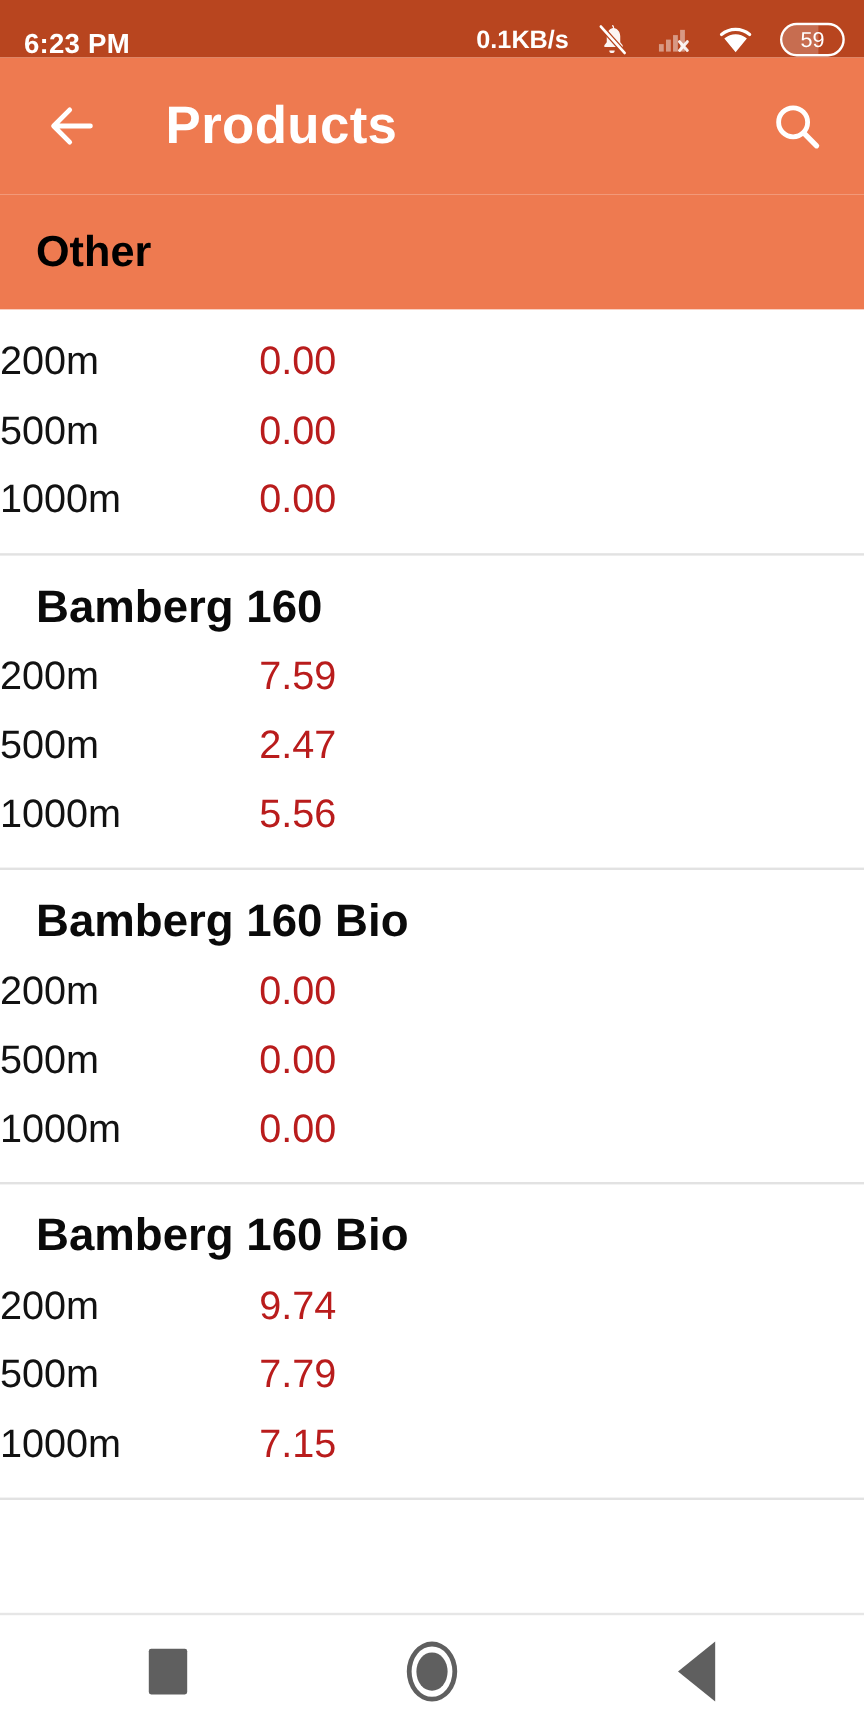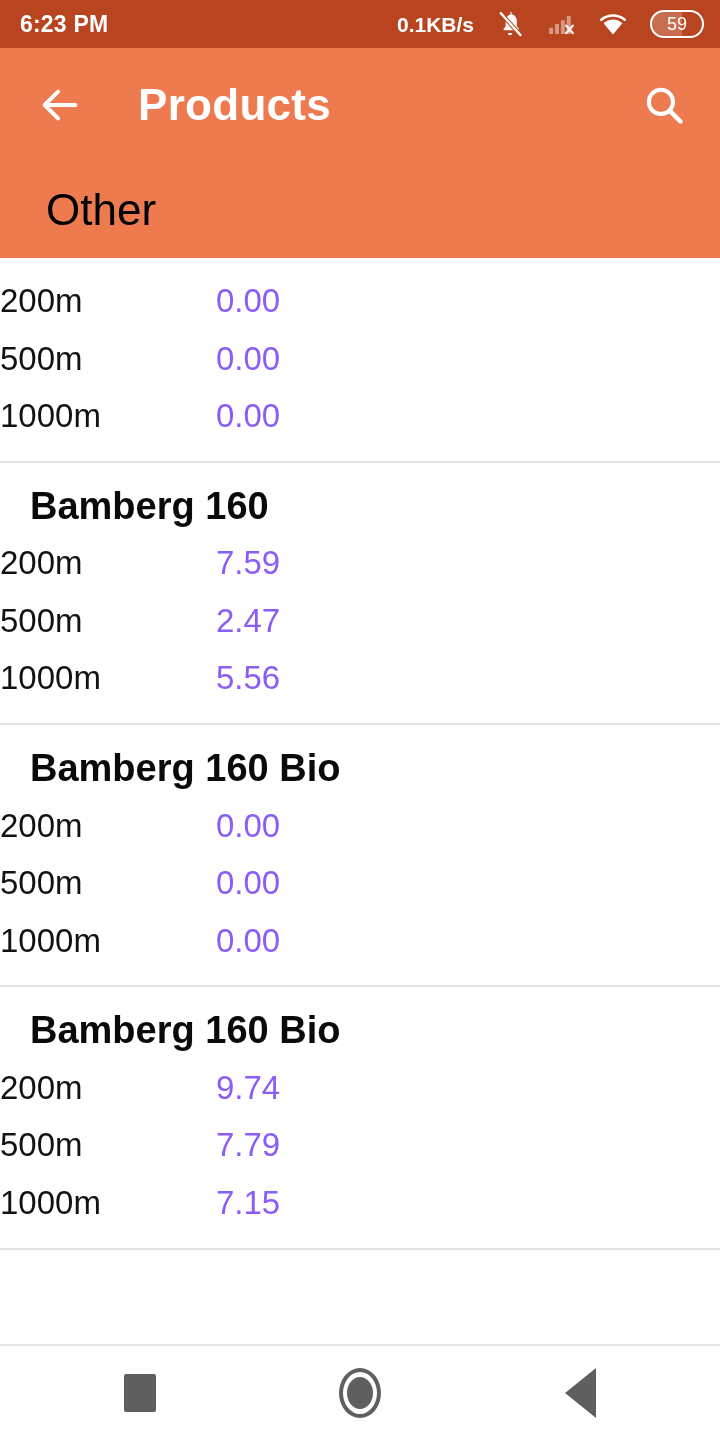--- a/index.html
+++ b/index.html
@@ -8,21 +8,21 @@
     background:#ffffff;
     font-family:"Liberation Sans", sans-serif;
     overflow:hidden;
   }
   .phone { position:relative; width:720px; height:1440px; display:flex; flex-direction:column; background:#ffffff; }
 
   
   .statusbar {
     height:48px; flex:0 0 48px;
     background:#b8451f;
-    display:flex; align-items:center;
+    display:flex; align-items:flex-end;
     padding:0 16px 0 20px;
     color:#ffffff;
   }
   .status-time { font-size:23px; font-weight:bold; letter-spacing:.2px; line-height:1; }
   .status-right { margin-left:auto; display:flex; align-items:center; gap:21px; }
   .net-speed { font-size:21px; font-weight:bold; line-height:1; }
   .sicon { display:block; }
 
   .battery {
     position:relative; width:54px; height:28px;
@@ -54,35 +54,35 @@
   }
   .appbar-spacer { flex:1 1 auto; }
 
   
   .category-band {
     flex:0 0 96px; height:96px;
     background:#ee7a50;
     display:flex; align-items:center;
     padding:0 30px;
   }
-  .category-title { font-size:44px; font-weight:normal; color:#000000; line-height:1;margin-left:16px; }
+  .category-title { font-size:36px; font-weight:bold; color:#000000; line-height:1; }
 
   
   .list { flex:1 1 auto; background:#ffffff; overflow:hidden; }
   .group { border-bottom:2px solid #e2e2e2; padding:14px 0 16px 0; }
   .group-title {
     font-size:38px; font-weight:bold; color:#0a0a0a;
     padding:6px 0 4px 30px; line-height:1.25;
   }
   .row { display:flex; align-items:baseline; padding:9px 0 9px 0; }
   .row-label {
     font-size:33px; color:#121212; line-height:1.2;
     width:216px; flex:0 0 216px;
   }
-  .row-value { font-size:33px; color:#8b5cf6; line-height:1.2; }
+  .row-value { font-size:33px; color:#b91c1c; line-height:1.2; }
 
   
   .navbar {
     flex:0 0 96px; height:96px;
     background:#ffffff;
     border-top:2px solid #e6e6e6;
     display:flex; align-items:center; justify-content:center;
     gap:150px;
   }
   .navbtn { width:70px; height:70px; display:flex; align-items:center; justify-content:center; cursor:pointer; }

